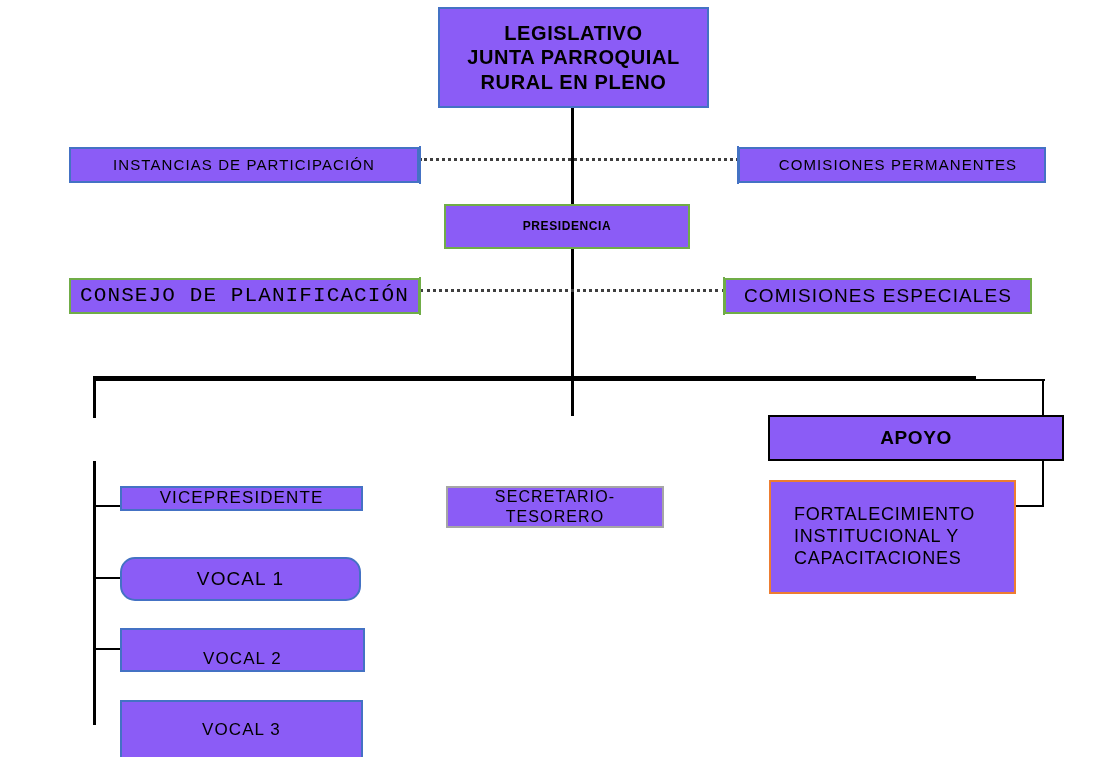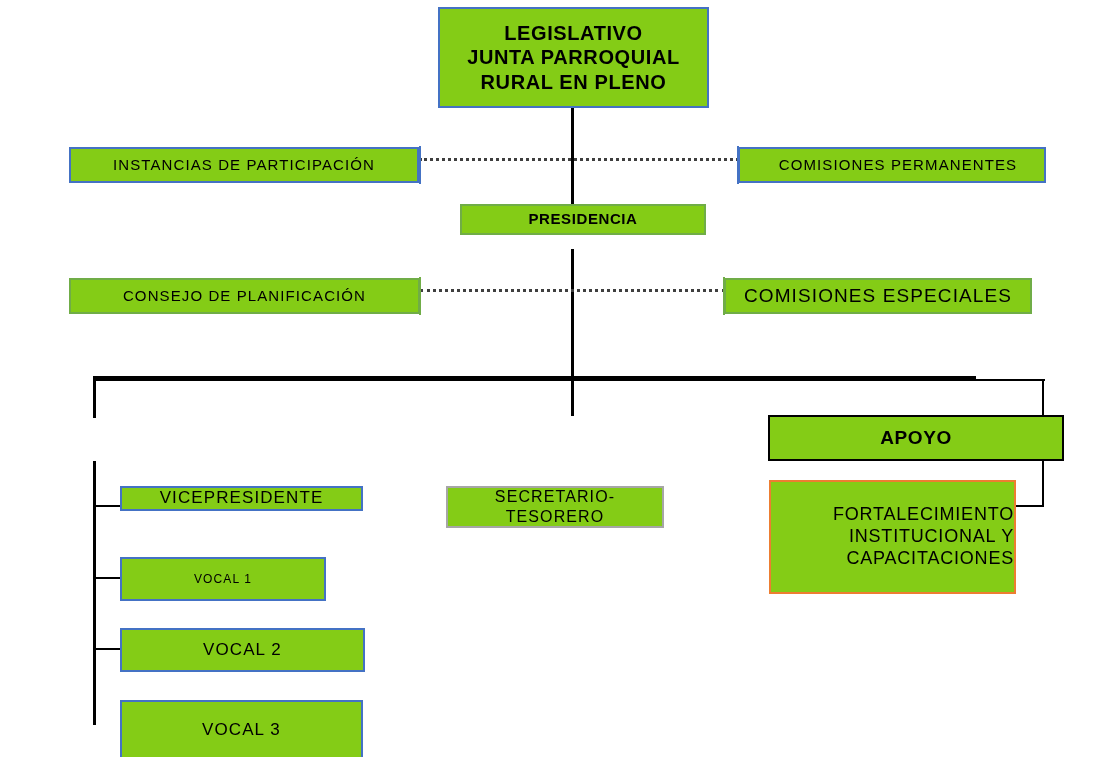--- a/index.html
+++ b/index.html
@@ -16,21 +16,21 @@
     width: 1107px;
     height: 757px;
     background: #ffffff;
     overflow: hidden;
   }
 
   
   .box {
     position: absolute;
     box-sizing: border-box;
-    background: #84cc16;
+    background: #8b5cf6;
     display: flex;
     align-items: center;
     justify-content: center;
     text-align: center;
     color: #000000;
     z-index: 5;
   }
   .box .txt {
     display: block;
     width: 100%;
@@ -46,22 +46,22 @@
 
   .t-bold {
     font-weight: bold;
     letter-spacing: 0.6px;
   }
   .t-reg {
     font-weight: normal;
     letter-spacing: 1.1px;
   }
   .t-left {
-    text-align: right;
-    padding-left: 29px;
+    text-align: left;
+    padding-left: 23px;
     letter-spacing: 0.8px;
   }
 
   
   .line {
     position: absolute;
     background: #000000;
     z-index: 1;
   }
   .dotted-h {
@@ -122,47 +122,47 @@
   </div>
 
   <div class="box b-blue t-reg" style="left:69px; top:147px; width:350px; height:36px; font-size:15px;">
     <span class="txt">INSTANCIAS  DE  PARTICIPACIÓN</span>
   </div>
 
   <div class="box b-blue t-reg" style="left:738px; top:147px; width:308px; height:36px; font-size:15px;padding-left:12px;">
     <span class="txt">COMISIONES  PERMANENTES</span>
   </div>
 
-  <div class="box b-green t-bold" style="left:444px; top:204px; width:246px; height:31px; font-size:15px;margin-left:16px;">
+  <div class="box b-green t-bold" style="left:444px; top:204px; width:246px; height:45px; font-size:12px;">
     <span class="txt">PRESIDENCIA</span>
   </div>
 
-  <div class="box b-green t-reg" style="left:69px; top:278px; width:351px; height:36px; font-size:15px;">
+  <div class="box b-green t-reg" style="left:69px; top:278px; width:351px; height:36px; font-size:21px;font-family:Liberation Mono, monospace;">
     <span class="txt">CONSEJO  DE  PLANIFICACIÓN</span>
   </div>
 
   <div class="box b-green t-reg" style="left:724px; top:278px; width:308px; height:36px; font-size:19px;">
     <span class="txt">COMISIONES  ESPECIALES</span>
   </div>
 
 
 
   <div class="box b-black t-bold" style="left:768px; top:415px; width:296px; height:46px; font-size:19px;">
     <span class="txt">APOYO</span>
   </div>
 
   <div class="box b-blue t-reg" style="left:120px; top:486px; width:243px; height:25px; font-size:17px;">
     <span class="txt">VICEPRESIDENTE</span>
   </div>
 
-  <div class="box b-blue t-reg" style="left:120px; top:557px; width:206px; height:44px; font-size:12px;">
+  <div class="box b-blue t-reg" style="left:120px; top:557px; width:241px; height:44px; font-size:19px;border-radius:15px;">
     <span class="txt">VOCAL 1</span>
   </div>
 
-  <div class="box b-blue t-reg" style="left:120px; top:628px; width:245px; height:44px; font-size:17px;">
+  <div class="box b-blue t-reg" style="left:120px; top:628px; width:245px; height:44px; font-size:17px;align-items:flex-end;">
     <span class="txt">VOCAL 2</span>
   </div>
 
   <div class="box b-blue t-reg" style="left:120px; top:700px; width:243px; height:60px; font-size:17px;">
     <span class="txt">VOCAL 3</span>
   </div>
 
   <div class="box b-gray t-reg" style="left:446px; top:486px; width:218px; height:42px; font-size:16px;">
     <span class="txt">SECRETARIO-TESORERO</span>
   </div>

